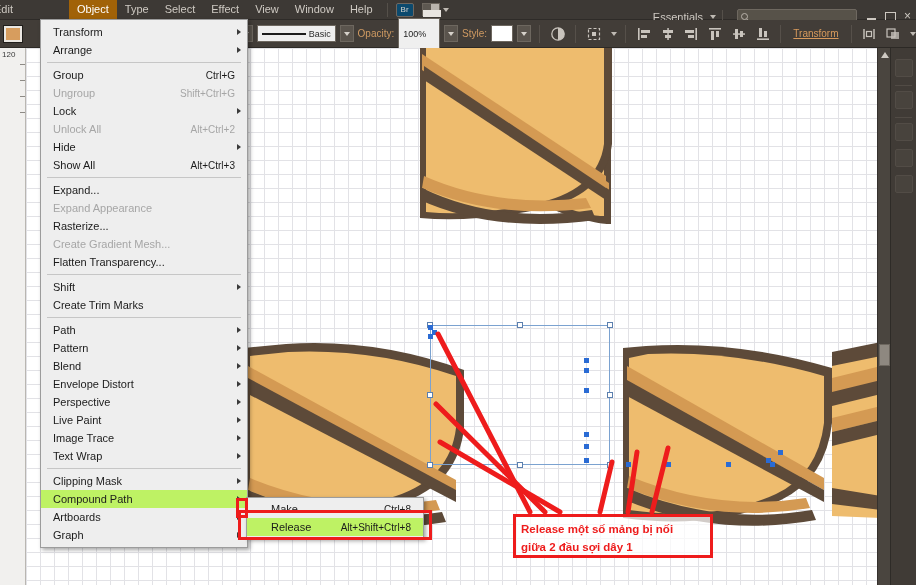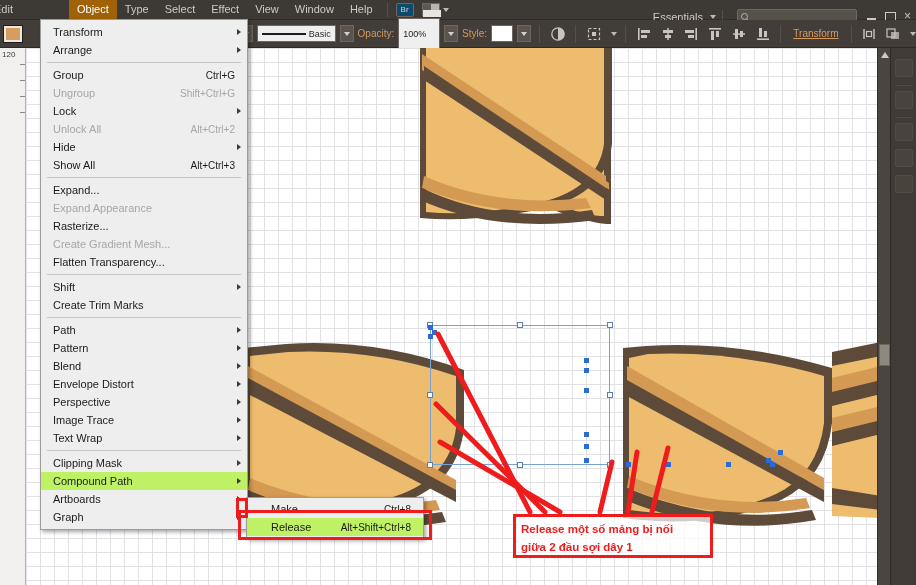--- a/index.html
+++ b/index.html
@@ -548,20 +548,24 @@
     </div>
     <div class="mrow">
       <span>Envelope Distort</span>
       <span class="submark"></span>
     </div>
     <div class="mrow">
       <span>Perspective</span>
       <span class="submark"></span>
     </div>
     <div class="mrow">
+      <span>Live Paint</span>
+      <span class="submark"></span>
+    </div>
+    <div class="mrow">
       <span>Image Trace</span>
       <span class="submark"></span>
     </div>
     <div class="mrow">
       <span>Text Wrap</span>
       <span class="submark"></span>
     </div>
     <div class="msep"></div>
 
     <div class="mrow">

